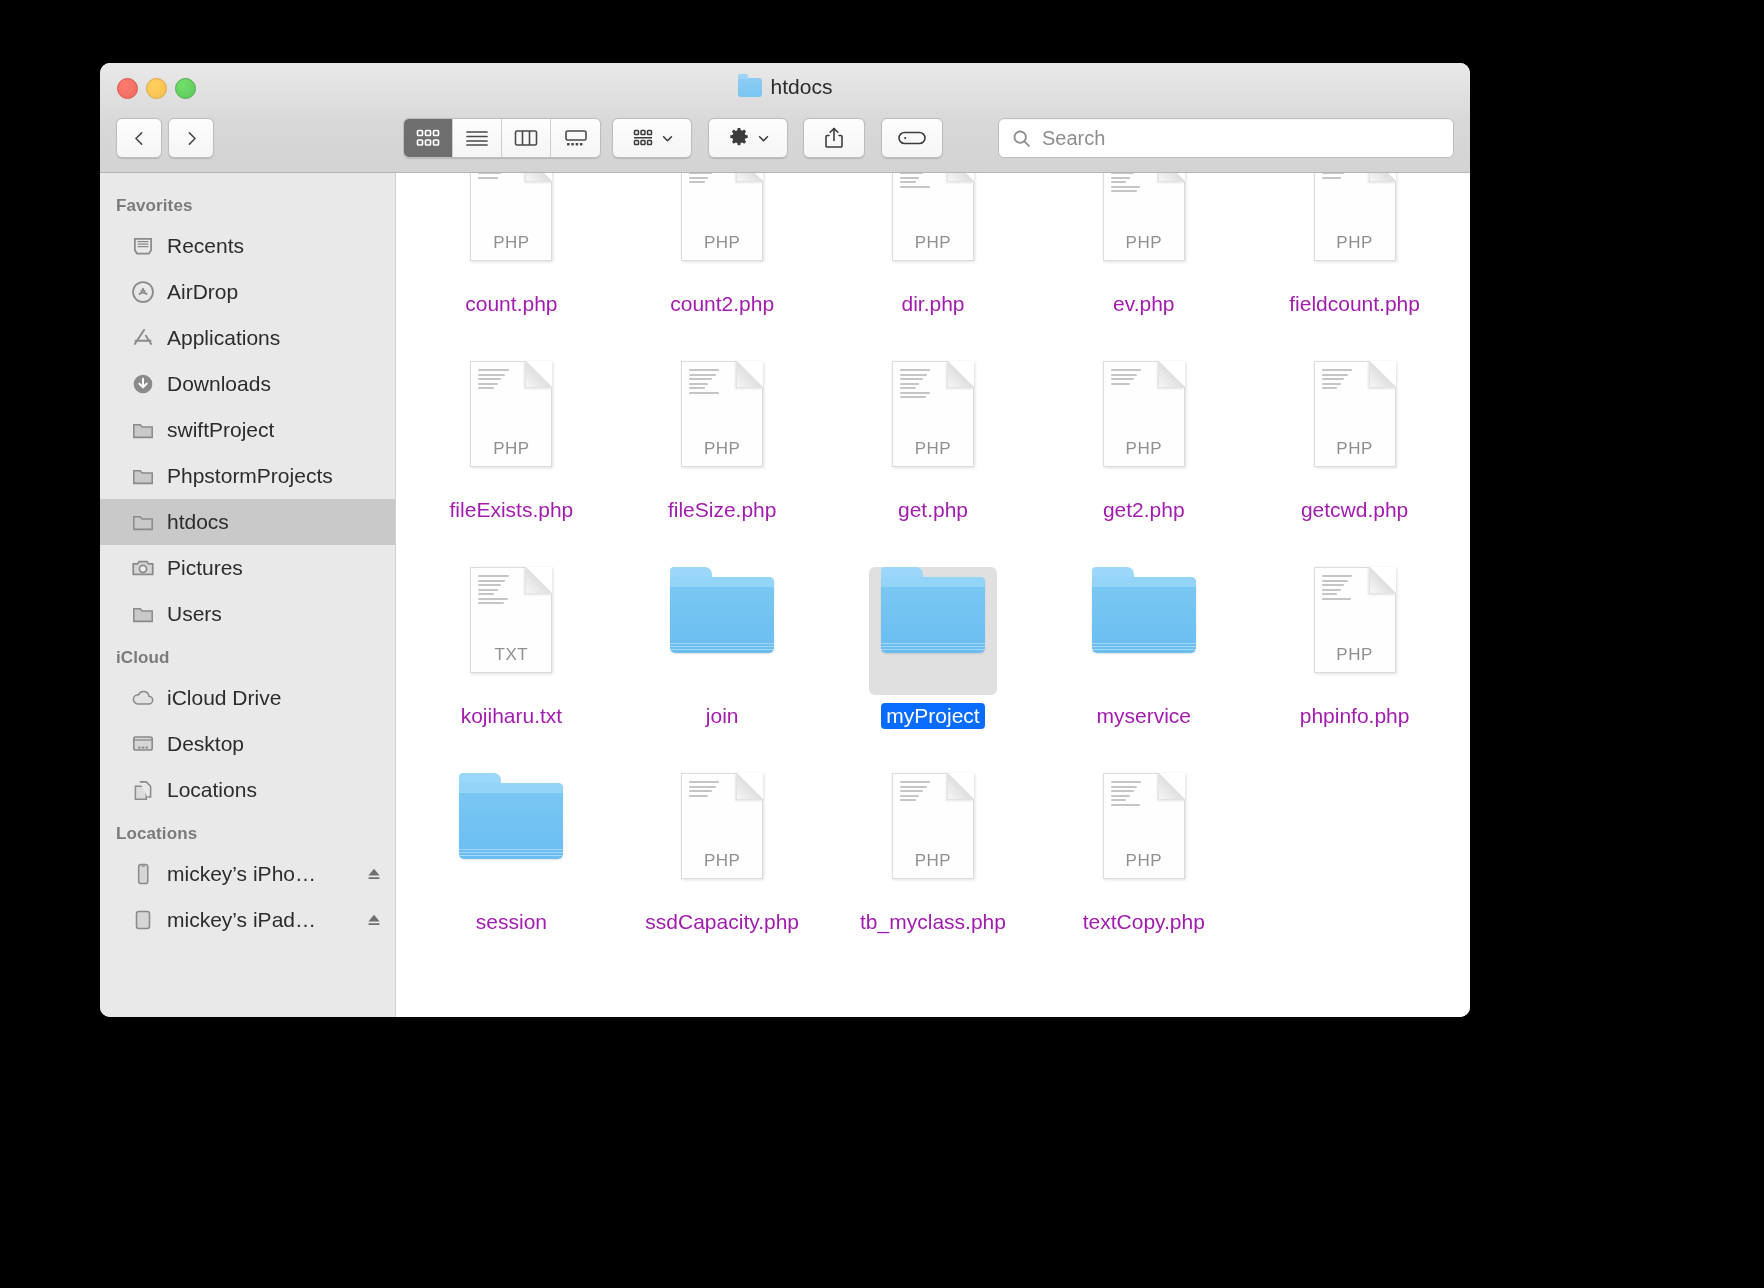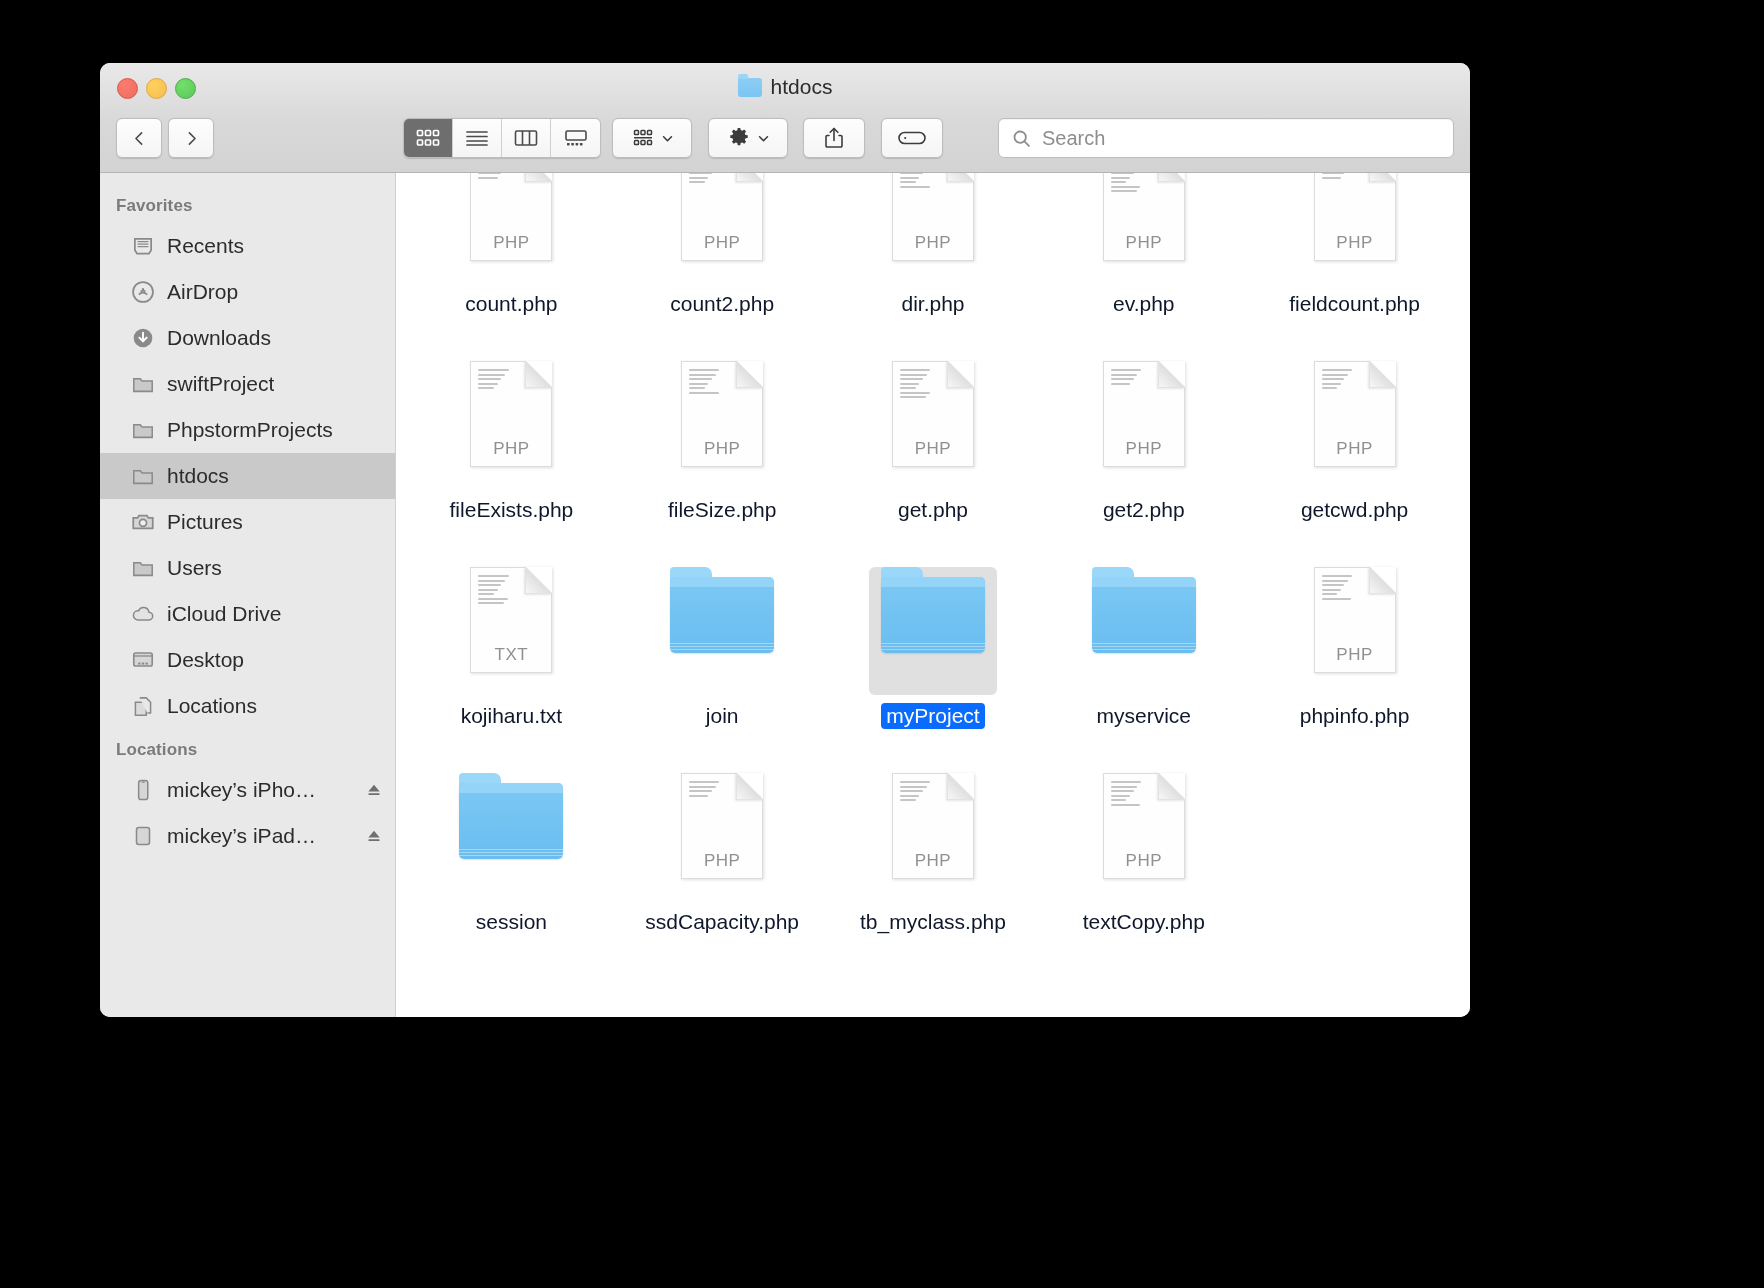--- a/index.html
+++ b/index.html
@@ -150,21 +150,21 @@
     padding-top: 14px;
   }
   .icon-wrap {
     width: 128px; height: 128px;
     display: flex; justify-content: center;
     border-radius: 6px;
     position: relative;
   }
   .cell.selected .icon-wrap { background: #e0e0e0; }
   .name {
-    margin-top: 8px; font-size: 21px; color: #0f172a;
+    margin-top: 8px; font-size: 21px; color: #a21caf;
     max-width: 200px; text-align: center; white-space: nowrap;
     padding: 1px 5px; border-radius: 4px;
   }
   .cell.selected .name { background: #0a6cff; color: #ffffff; }
 
   
   .doc {
     width: 82px; height: 106px; position: relative;
     background: #fefefe;
     border: 1px solid #dcdcdc;
@@ -367,20 +367,32 @@
                 <path d="M9.9 11.6a2.8 2.8 0 0 1 4.2 0"></path>
                 <circle cx="12" cy="9.3" r="1.1" fill="#8a8a8a" stroke="none"></circle>
               </g>
             </svg>
           </span>
           <span class="sb-label">AirDrop</span>
         </div>
         <div class="sb-item">
           <span class="sb-icon">
             <svg viewBox="0 0 24 24" width="26" height="26">
+              <g fill="none" stroke="#8a8a8a" stroke-width="1.7" stroke-linecap="round">
+                <path d="M4.5 17.5 13 4.5"></path>
+                <path d="M19.5 17.5 14.5 9.8"></path>
+                <path d="M5 14.5h14"></path>
+              </g>
+            </svg>
+          </span>
+          <span class="sb-label">Applications</span>
+        </div>
+        <div class="sb-item">
+          <span class="sb-icon">
+            <svg viewBox="0 0 24 24" width="26" height="26">
               <circle cx="12" cy="12" r="8.6" fill="#8a8a8a"></circle>
               <g fill="none" stroke="#fff" stroke-width="1.8" stroke-linecap="round" stroke-linejoin="round">
                 <line x1="12" y1="7.2" x2="12" y2="15"></line>
                 <polyline points="8.6 11.6 12 15 15.4 11.6"></polyline>
               </g>
             </svg>
           </span>
           <span class="sb-label">Downloads</span>
         </div>
         <div class="sb-item">
@@ -419,20 +431,21 @@
           <span class="sb-label">Pictures</span>
         </div>
         <div class="sb-item">
           <span class="sb-icon">
             <svg viewBox="0 0 24 24" width="26" height="26">
               <path d="M3.5 7.2h6l1.6 2h9.4v9.6h-17z" fill="#c9c9c9" stroke="#8a8a8a" stroke-width="1.4"></path>
             </svg>
           </span>
           <span class="sb-label">Users</span>
         </div>
+        <div class="sb-section-title">iCloud</div>
         <div class="sb-item">
           <span class="sb-icon">
             <svg viewBox="0 0 24 24" width="26" height="26">
               <path d="M7 17.5h10.2a3.6 3.6 0 0 0 .3-7.2 5.1 5.1 0 0 0-9.7-1.2A3.9 3.9 0 0 0 7 17.5z" fill="#e3e3e3" stroke="#8a8a8a" stroke-width="1.4"></path>
             </svg>
           </span>
           <span class="sb-label">iCloud Drive</span>
         </div>
         <div class="sb-item">
           <span class="sb-icon">

